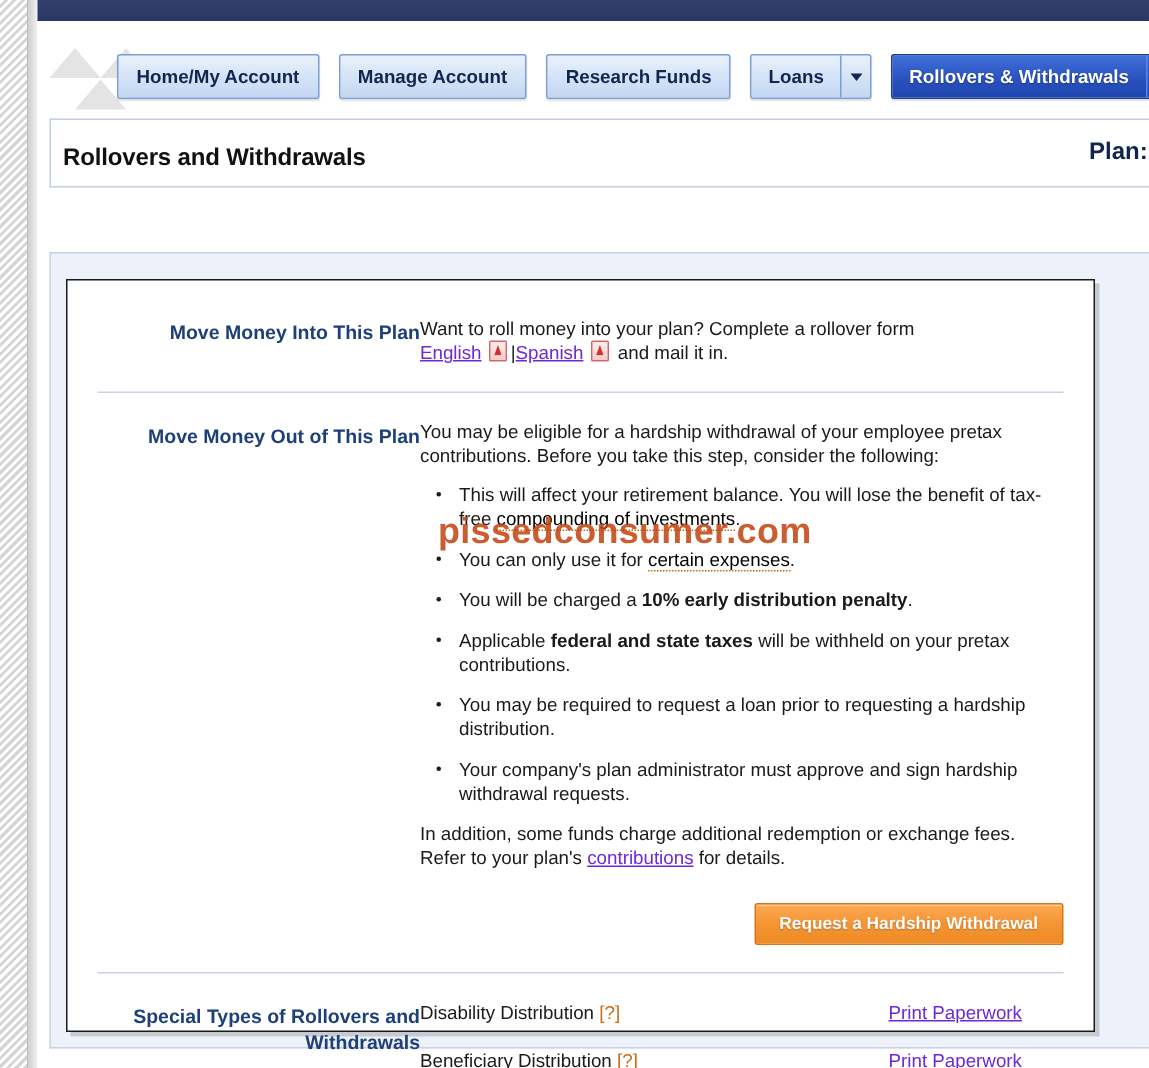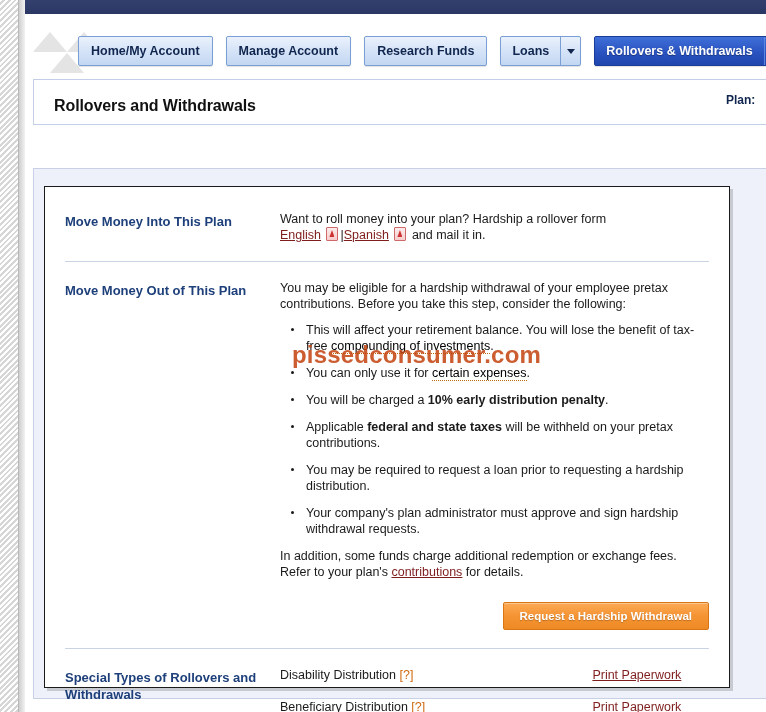--- a/index.html
+++ b/index.html
@@ -67,53 +67,54 @@
   .caret{width:0;height:0;border-left:4px solid transparent;border-right:4px solid transparent;
     border-top:5px solid #12264d;}
 
   
   .titleband{
     position:absolute;left:33px;top:79px;width:733px;height:44px;
     background:#ffffff;border:1px solid #c3cfe6;border-right:none;
   }
   .page-title{
     position:absolute;left:42px;top:97px;
-    font-size:16px;font-weight:bold;color:#111;letter-spacing:-.1px;margin-left:12px;
+    font-size:16px;font-weight:bold;color:#111;letter-spacing:-.1px;
   }
   .plan-label{
     position:absolute;left:726px;top:93px;
-    font-size:12px;font-weight:bold;color:#10264f;
+    font-size:16px;font-weight:bold;color:#10264f;
   }
 
   
   .panel-outer{
     position:absolute;left:33px;top:168px;width:733px;height:529px;
     background:#eef1fa;border:1px solid #c8d0e6;border-right:none;
   }
   .panel-inner{
     position:absolute;left:44px;top:186px;width:684px;height:500px;
     background:#ffffff;border:1px solid #1a1a1a;
     box-shadow:3px 3px 0 rgba(0,0,0,.16);
   }
 
   
   .row{display:flex;padding:0 20px;}
   .row-head{
     width:215px;flex:0 0 215px;
     color:#1d3f7a;font-size:13px;font-weight:bold;line-height:17px;
     padding-top:2px;
+    text-align:right;
   }
   .row-body{flex:1;color:#1a1a1a;font-size:12.5px;line-height:16px;}
   .hr{height:1px;background:#c9d3e4;margin:0 20px;}
 
   .sec1{padding-top:24px;padding-bottom:18px;}
   .sec2{padding-top:18px;padding-bottom:8px;}
   .sec3{padding-top:18px;padding-bottom:16px;}
 
-  .lnk{color:#7f1d1d;text-decoration:underline;cursor:pointer;}
+  .lnk{color:#6d28d9;text-decoration:underline;cursor:pointer;}
   .lnk-dot{color:#000000;text-decoration:none;border-bottom:1px dotted #c06a10;cursor:pointer;}
   .pdf-ico{
     display:inline-block;width:10px;height:12px;vertical-align:-2px;margin:0 2px;
     background:linear-gradient(180deg,#fdecec,#f7cccc);
     border:1px solid #d06a6a;border-radius:1px;position:relative;
   }
   .pdf-ico:after{
     content:"";position:absolute;left:2px;top:2px;width:5px;height:7px;
     background:#c33;clip-path:polygon(0 100%,50% 0,100% 100%);
   }
@@ -200,21 +201,21 @@
 
   <div class="right-box"></div>
 
   <div class="panel-outer"></div>
 
   <div class="panel-inner">
 
     <div class="row sec1">
       <div class="row-head">Move Money Into This Plan</div>
       <div class="row-body">
-        <div>Want to roll money into your plan? Hardship a rollover form</div>
+        <div>Want to roll money into your plan? Complete a rollover form</div>
         <div>
           <span class="lnk">English</span>
           <span class="pdf-ico"></span><span>|</span><span class="lnk">Spanish</span>
           <span class="pdf-ico"></span><span> and mail it in.</span>
         </div>
       </div>
     </div>
 
     <div class="hr"></div>
 

